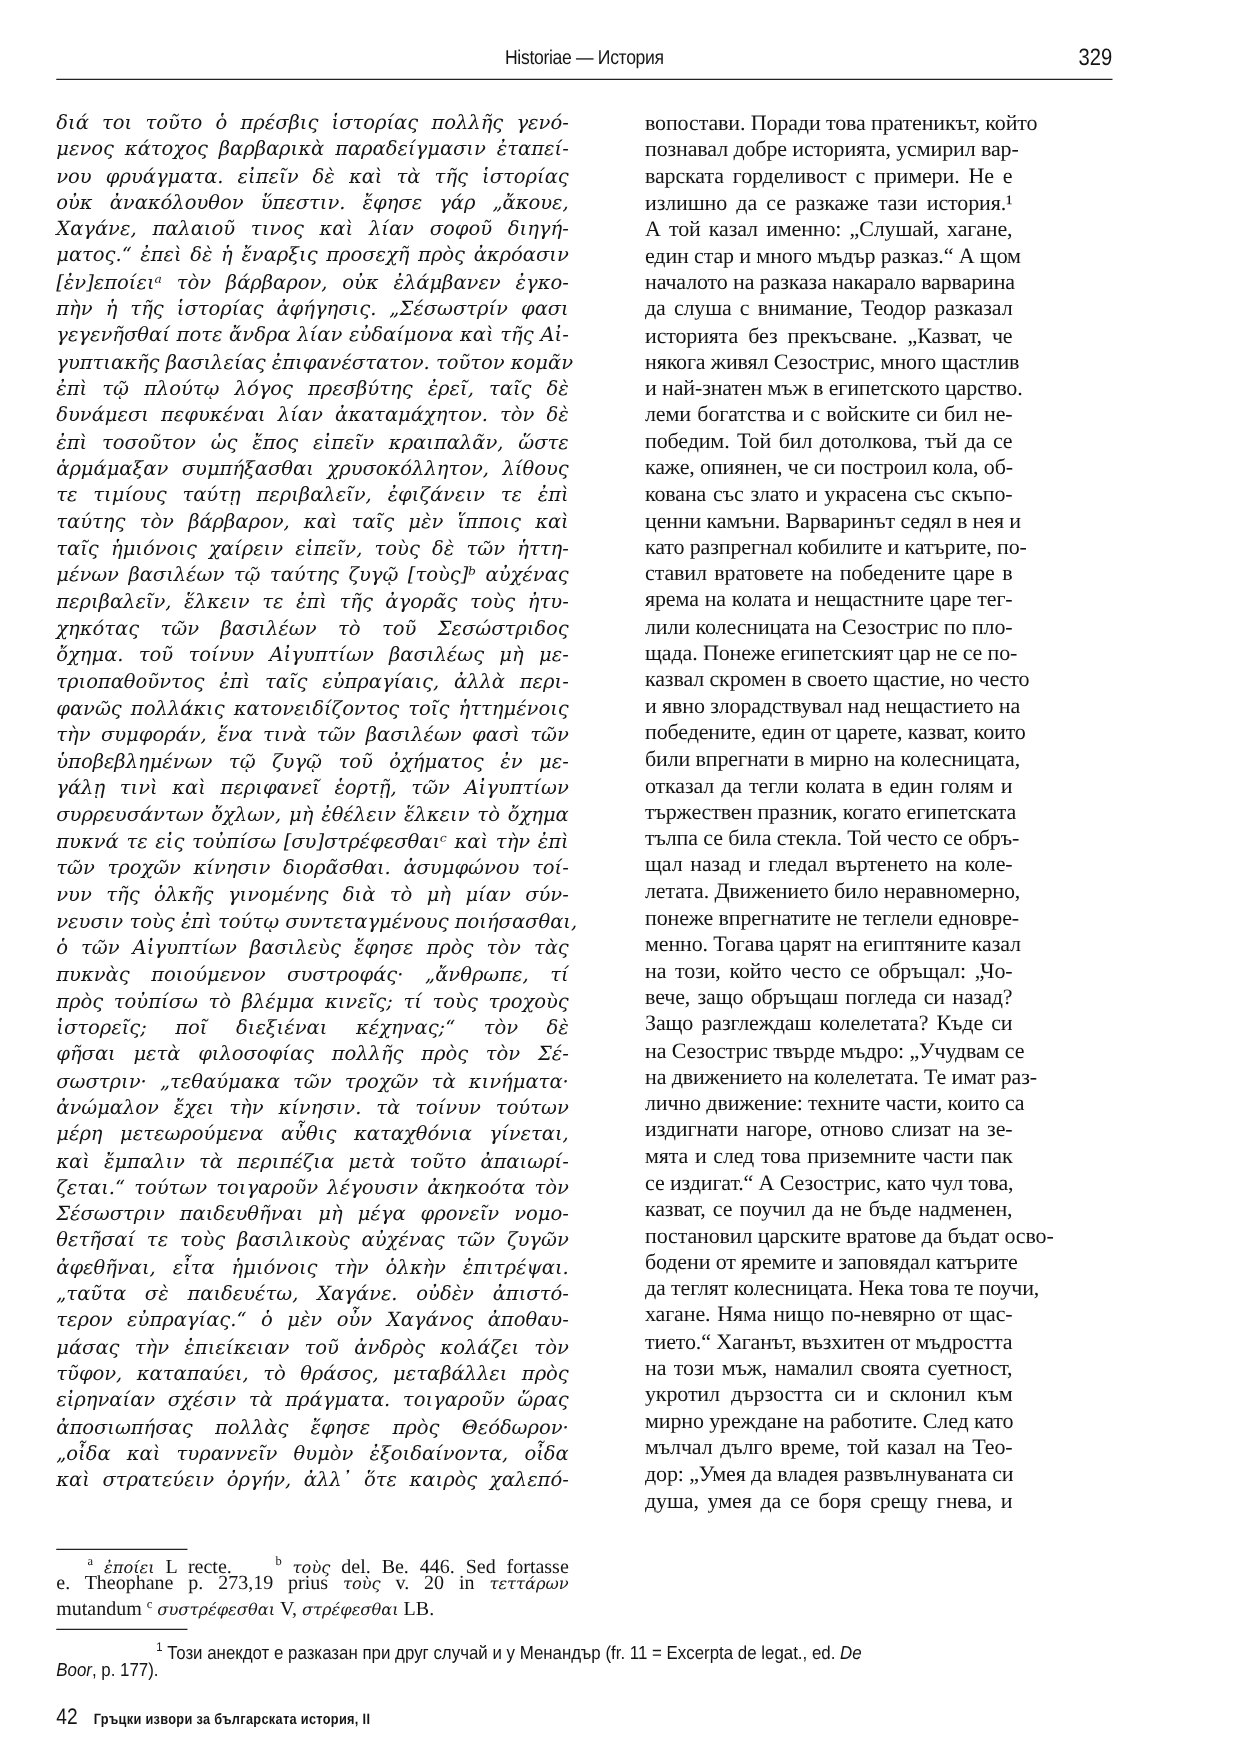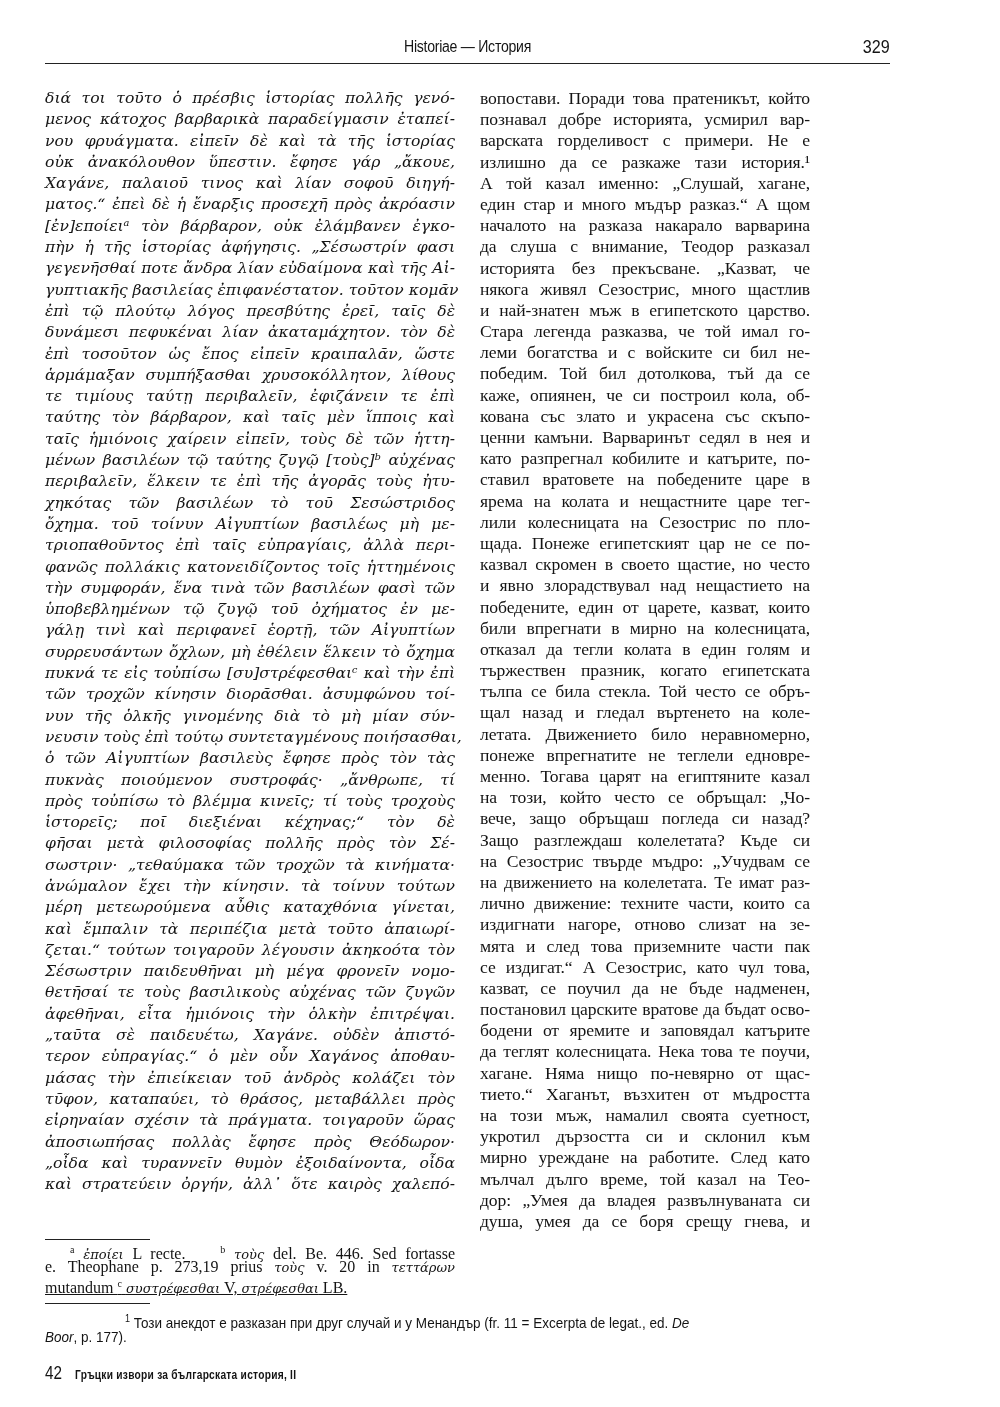--- a/index.html
+++ b/index.html
@@ -8,27 +8,27 @@
 
   .running-head { position:absolute; top:38px; left:45px; width:845px; height:22px; font-family:"Liberation Sans Narrow","Liberation Sans",sans-serif; }
   .running-head .title { position:absolute; left:0; right:0; top:0; text-align:center; font-size:16px; letter-spacing:-0.3px; transform:scaleX(0.88); }
   .running-head .pageno { position:absolute; right:0; top:-2px; font-size:19px; font-family:"Liberation Sans",sans-serif; transform:scaleX(0.85); transform-origin:right; }
   .head-rule { position:absolute; top:63px; left:45px; width:845px; height:0; border-top:1.6px solid #222; }
 
   .col { position:absolute; top:88px; }
   .col .line { height:21.3px; line-height:21.3px; white-space:nowrap; overflow:visible; text-align:justify; text-align-last:justify; }
   .col-greek { left:45px; width:410px; font-family:"DejaVu Serif","Liberation Serif",serif; font-style:italic; font-size:15.6px; }
   .col-bg { left:480px; width:330px; font-family:"Liberation Serif","DejaVu Serif",serif; font-size:17.6px; letter-spacing:-0.1px; }
-  .col-bg .line { height:21.2px; line-height:21.2px; }
+  .col-bg .line { height:21.2px; line-height:21.2px;margin-left:36px; }
 
   .fn-rule-a { position:absolute; top:1239px; left:45px; width:105px; border-top:1.2px solid #222; }
   .greek-notes { position:absolute; top:1241px; left:45px; width:410px; font-family:"Liberation Serif",serif; font-size:16px; }
   .greek-notes .nline { height:17px; line-height:17px; white-space:nowrap; text-align:justify; text-align-last:justify; }
   .greek-notes .nline.first { padding-left:25px; }
-  .greek-notes .nline.end { text-align-last:left;text-decoration:underline; }
+  .greek-notes .nline.end { text-align-last:left; }
   .greek-notes .gr { font-family:"DejaVu Serif",serif; font-style:italic; font-size:13px; }
   .greek-notes sup { font-size:10px; }
 
   .fn-rule-b { position:absolute; top:1303px; left:45px; width:105px; border-top:1.2px solid #222; }
   .bg-footnote { position:absolute; top:1310px; left:45px; width:845px; font-family:"Liberation Sans Narrow","Liberation Sans",sans-serif; font-size:15px; }
   .bg-footnote .fline { height:18px; line-height:18px; white-space:nowrap; }
   .bg-footnote .fline.first { padding-left:80px; }
   .bg-footnote .fline span.cond { display:inline-block; transform:scaleX(0.9); transform-origin:left; }
   .bg-footnote i { font-style:italic; }
   .bg-footnote sup { font-size:10px; }
@@ -107,21 +107,20 @@
       <div class="line">познавал добре историята, усмирил вар-</div>
       <div class="line">варската горделивост с примери. Не е</div>
       <div class="line">излишно да се разкаже тази история.¹</div>
       <div class="line">А той казал именно: „Слушай, хагане,</div>
       <div class="line">един стар и много мъдър разказ.“ А щом</div>
       <div class="line">началото на разказа накарало варварина</div>
       <div class="line">да слуша с внимание, Теодор разказал</div>
       <div class="line">историята без прекъсване. „Казват, че</div>
       <div class="line">някога живял Сезострис, много щастлив</div>
       <div class="line">и най-знатен мъж в египетското царство.</div>
-      <div class="line">Стара легенда разказва, че той имал го-</div>
       <div class="line">леми богатства и с войските си бил не-</div>
       <div class="line">победим. Той бил дотолкова, тъй да се</div>
       <div class="line">каже, опиянен, че си построил кола, об-</div>
       <div class="line">кована със злато и украсена със скъпо-</div>
       <div class="line">ценни камъни. Варваринът седял в нея и</div>
       <div class="line">като разпрегнал кобилите и катърите, по-</div>
       <div class="line">ставил вратовете на победените царе в</div>
       <div class="line">ярема на колата и нещастните царе тег-</div>
       <div class="line">лили колесницата на Сезострис по пло-</div>
       <div class="line">щада. Понеже египетският цар не се по-</div>

